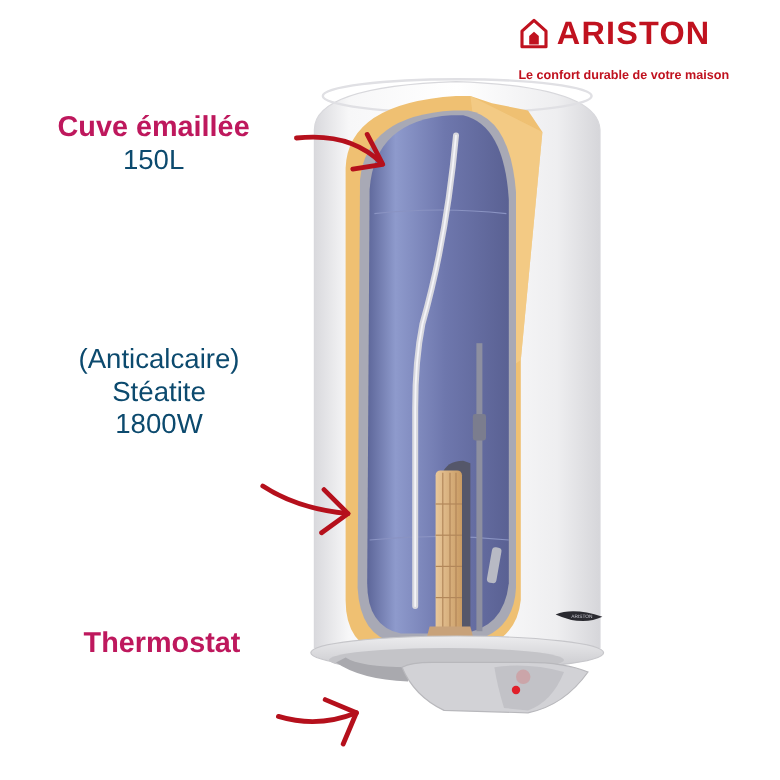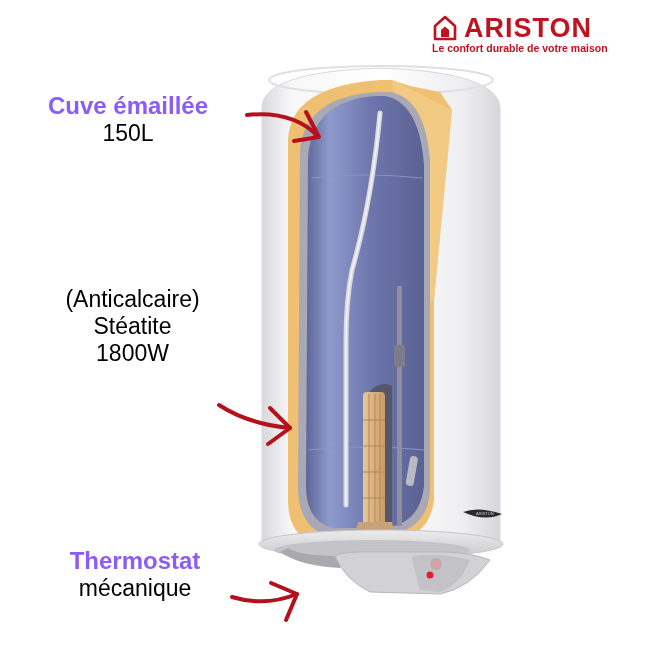--- a/index.html
+++ b/index.html
@@ -2,29 +2,29 @@
 <html><head>
   <meta charset="utf-8">
   <style>
     html, body { margin: 0; padding: 0; background: #ffffff; }
     body { width: 650px; height: 650px; position: relative; overflow: hidden; font-family: "Liberation Sans", "DejaVu Sans", sans-serif; }
 
     .logo { position: absolute; left: 432px; top: 14px; width: 210px; height: 50px; }
     .logo-row { display: flex; align-items: center; }
     .logo-house { width: 26px; height: 26px; }
     .logo-name { color: #c0121f; font-weight: 700; font-size: 27px; letter-spacing: 1px; margin-left: 6px; line-height: 28px; }
-    .logo-tag { color: #c0121f; font-weight: 700; font-size: 10.5px; margin-top: 0; white-space: nowrap; }
+    .logo-tag { color: #c0121f; font-weight: 700; font-size: 10.5px; margin-top: 15px; white-space: nowrap; }
 
     .label { position: absolute; text-align: center; line-height: 1.18; }
-    .label .title { color: #8b5cf6; font-weight: 700; font-size: 24px; display: block; }
-    .label .sub { color: #000000; font-size: 23px; display: block; }
+    .label .title { color: #be185d; font-weight: 700; font-size: 24px; display: block; }
+    .label .sub { color: #0c4a6e; font-size: 23px; display: block; }
 
     .lbl-cuve { left: 28px; top: 92px; width: 200px; }
     .lbl-res { left: 40px; top: 286px; width: 185px; }
-    .lbl-thermo { left: 50px; top: 547px; width: 170px; text-align: center; }
+    .lbl-thermo { left: 50px; top: 522px; width: 170px; text-align: center; }
 
     .heater { position: absolute; left: 0; top: 0; width: 650px; height: 650px; }
     .arrow { position: absolute; left: 0; top: 0; width: 650px; height: 650px; pointer-events: none; }
   </style>
 </head>
 <body>
 
 <svg class="heater" viewBox="0 0 650 650" xmlns="http://www.w3.org/2000/svg">
   <defs>
     <linearGradient id="bodyGrad" x1="0" x2="1" y1="0" y2="0">
@@ -131,14 +131,13 @@
 </div>
 
 <div class="label lbl-res">
   <span class="sub">(Anticalcaire)</span>
   <span class="sub">Stéatite</span>
   <span class="sub">1800W</span>
 </div>
 
 <div class="label lbl-thermo">
   <span class="title">Thermostat</span>
-  <span class="sub">mécanique</span>
 </div>
 
 </body></html>

